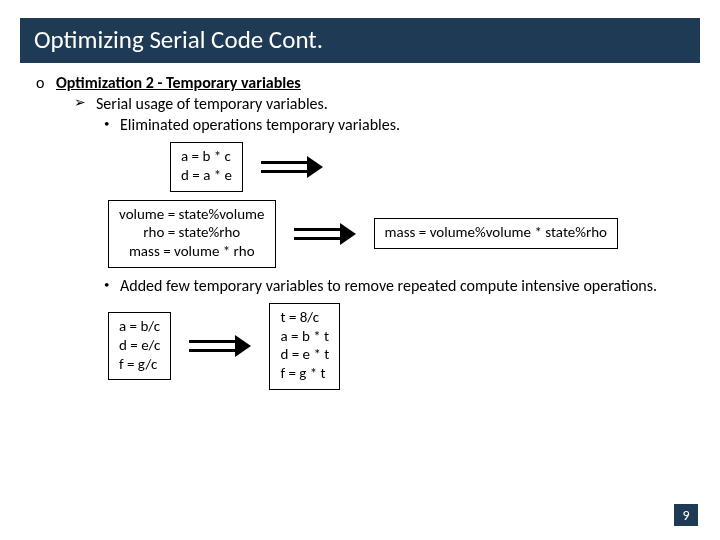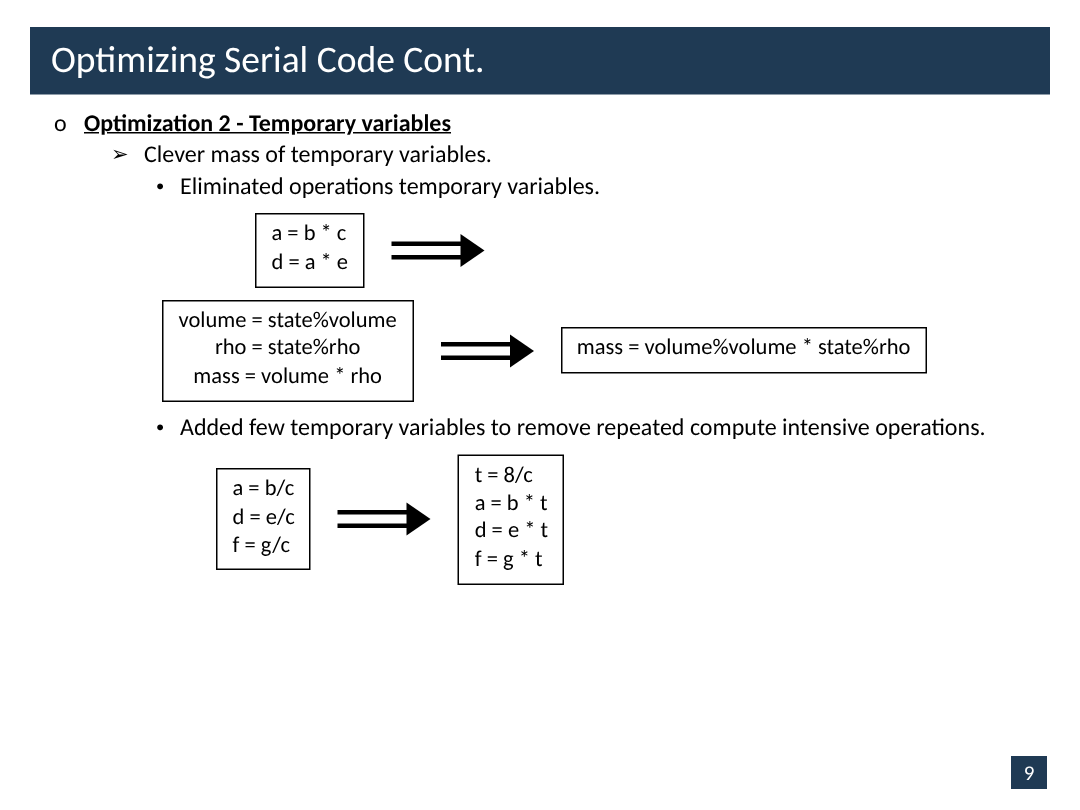--- a/index.html
+++ b/index.html
@@ -24,31 +24,31 @@
     font-size: 16px;
     color: #000;
   }
   .b0 { display:flex; align-items:flex-start; margin: 4px 0 2px 8px; }
   .b0 .m { width: 20px; flex: none; }
   .b1 { display:flex; align-items:flex-start; margin: 2px 0 2px 46px; }
   .b1 .m { width: 22px; flex: none; font-size: 14px; }
   .b2 { display:flex; align-items:flex-start; margin: 2px 0 4px 76px; }
   .b2 .m { width: 16px; flex: none; font-size: 11px; line-height: 18px; }
   .underline { text-decoration: underline; }
-  .bold { font-weight: 700; }
+  .bold { font-weight: 700; text-decoration: underline; }
   .row {
     display: flex;
     align-items: center;
     justify-content: flex-start;
     gap: 18px;
     margin: 8px 0 8px 0;
   }
   .row.indent1 { margin-left: 130px; padding-left: 12px; }
   .row.indent2 { margin-left: 80px; text-align: center; }
-  .row.indent3 { margin-left: 116px; }
+  .row.indent3 { margin-left: 80px; }
   .codebox {
     border: 1.5px solid #000;
     padding: 4px 10px 6px 10px;
     font-size: 15px;
     line-height: 1.25;
     white-space: pre;
     font-family: Calibri, Arial, sans-serif;
   }
   .arrow {
     width: 62px;
@@ -97,21 +97,21 @@
 
   <div class="b0">
     <span class="m">o</span>
     <span class="bold">
       <span class="underline">Optimization 2  - Temporary variables</span>
     </span>
   </div>
 
   <div class="b1">
     <span class="m">➢</span>
-    <span>Clever mass of temporary variables.</span>
+    <span>Serial usage of temporary variables.</span>
   </div>
 
   <div class="b2">
     <span class="m">•</span>
     <span>Eliminated operations temporary variables.</span>
   </div>
 
   <div class="row indent1">
     <div class="codebox">a = b * c
 d = a * e</div>

